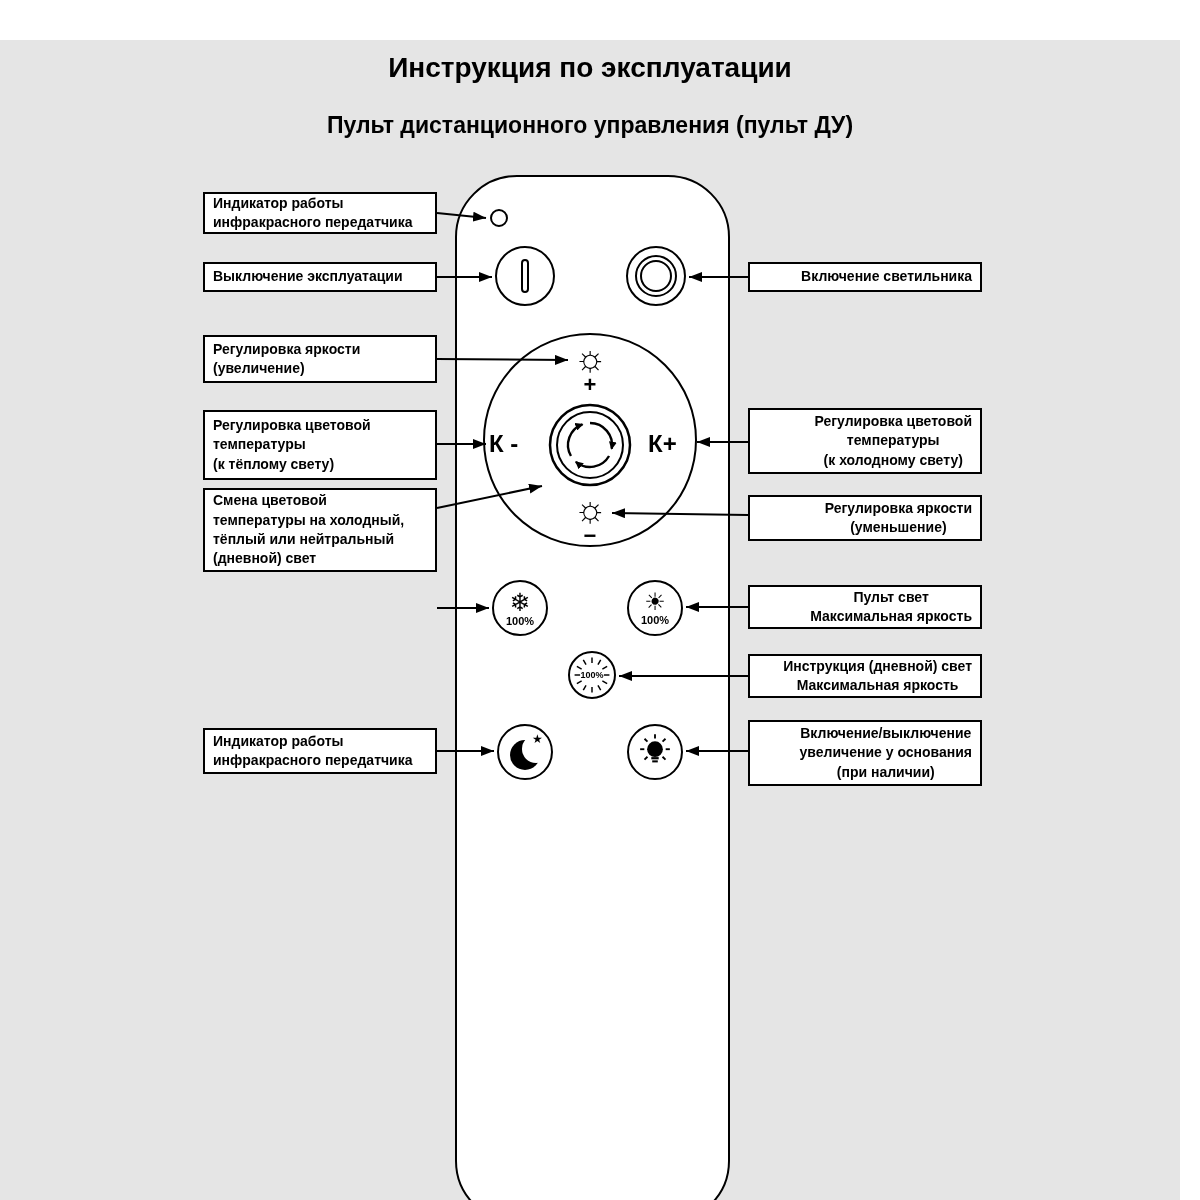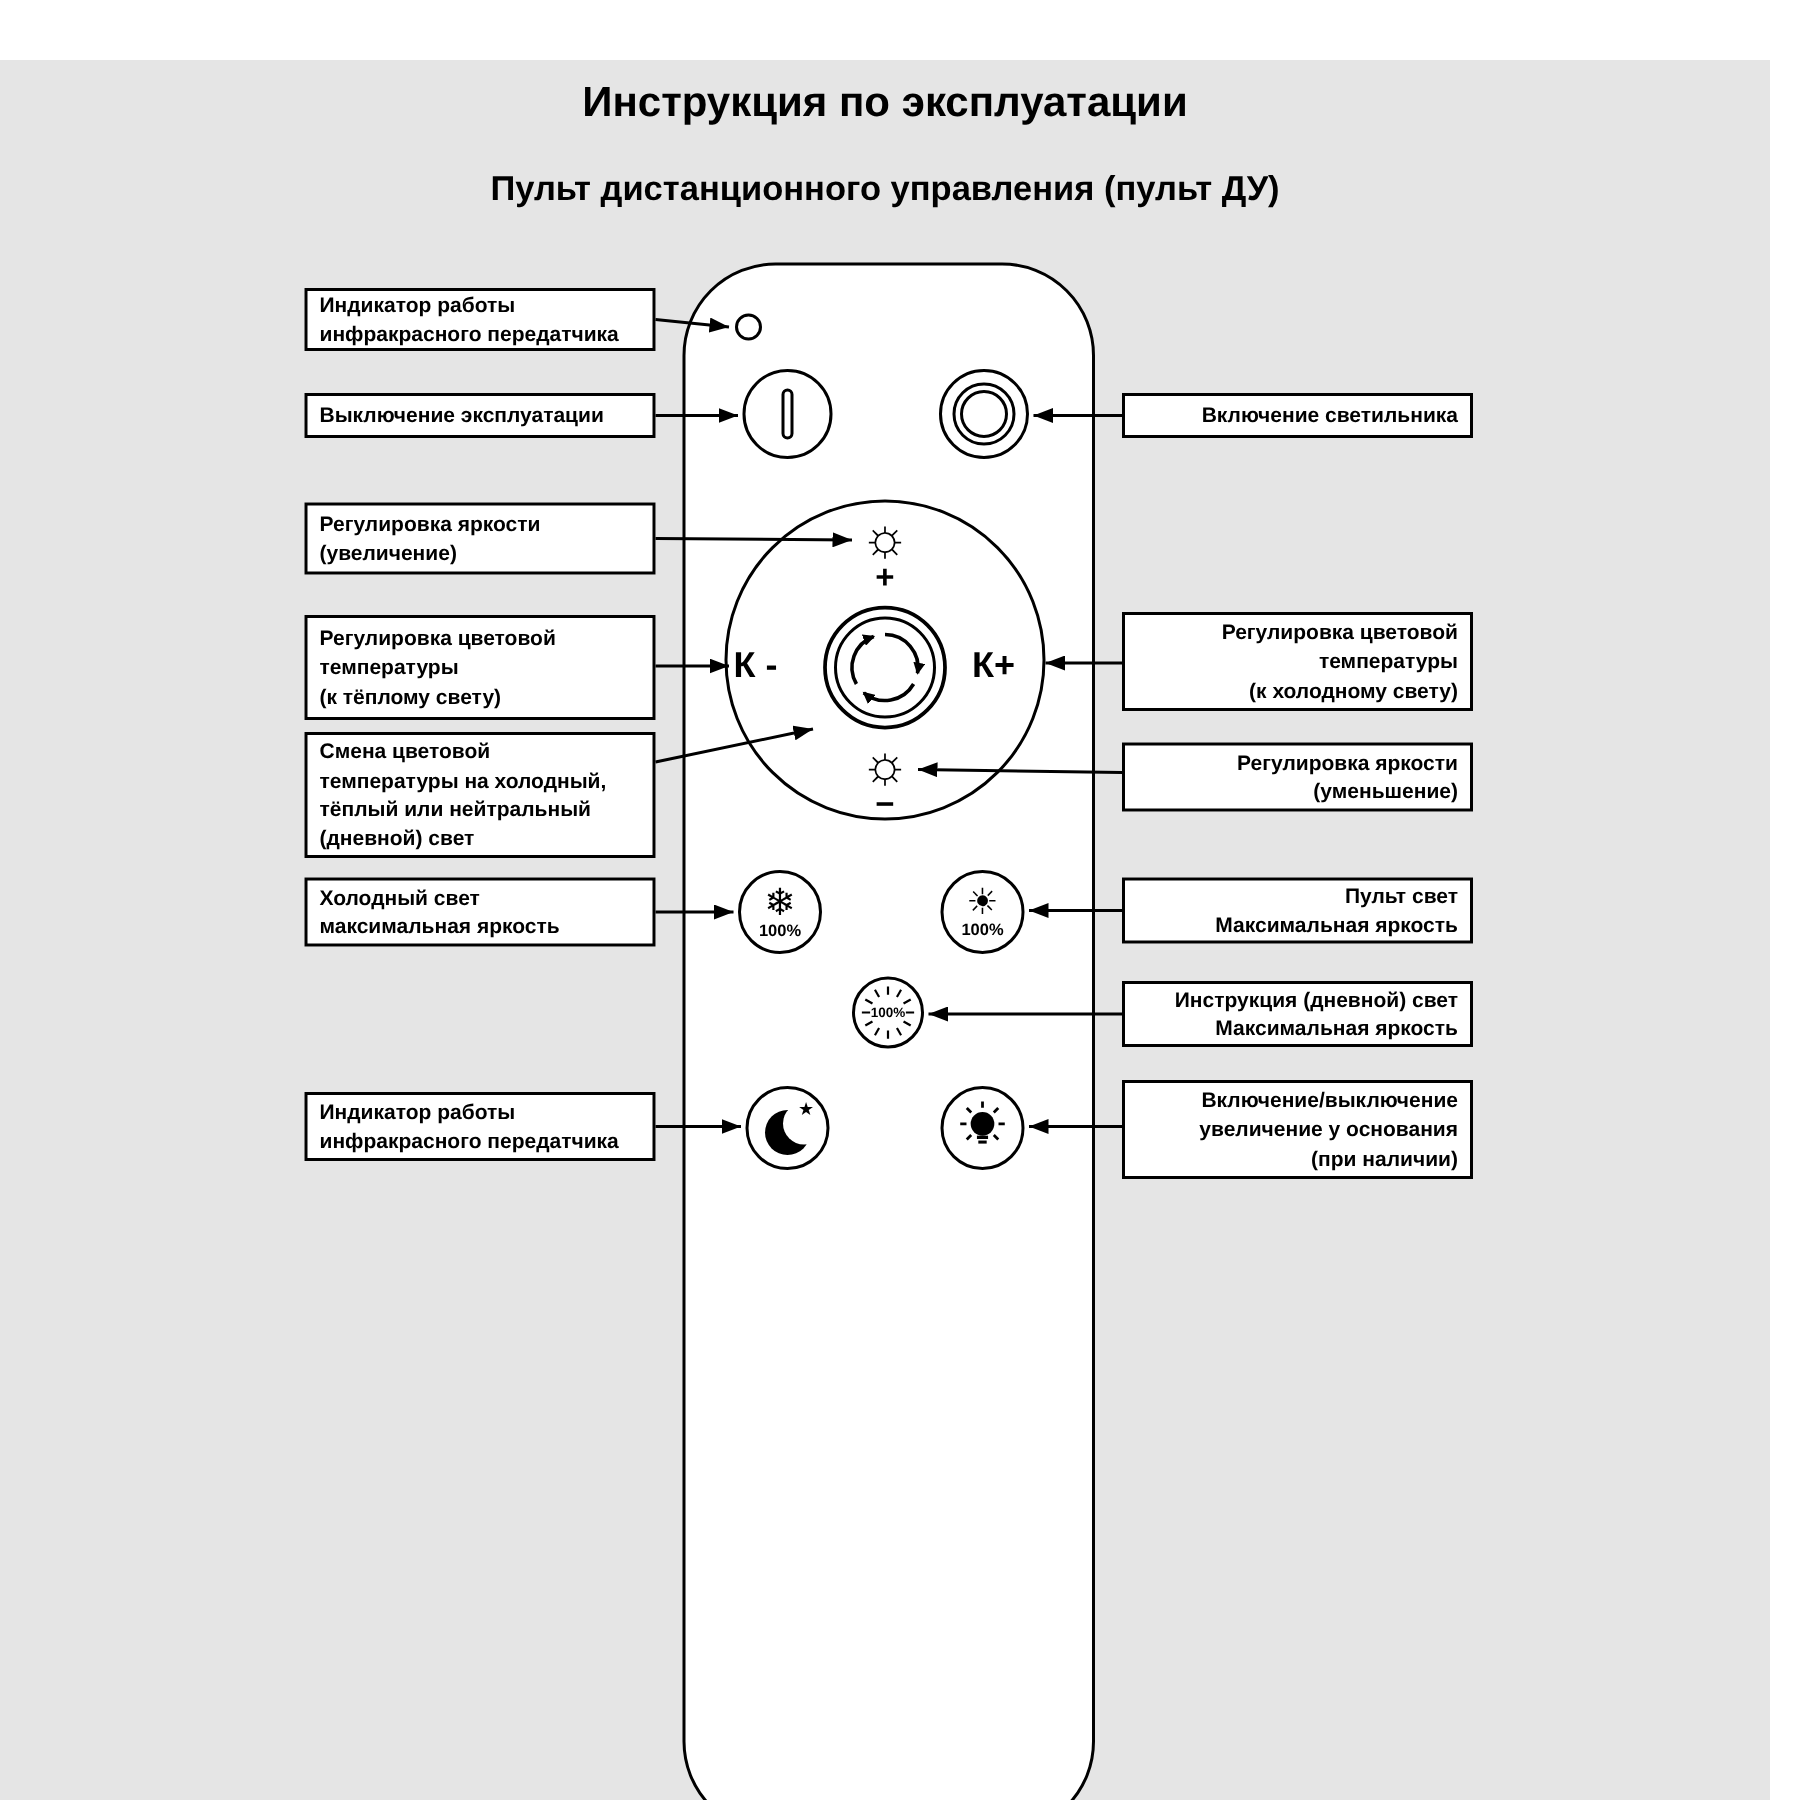--- a/index.html
+++ b/index.html
@@ -6,21 +6,21 @@
   .canvas{position:relative;width:1180px;height:1200px;background:#e5e5e5;overflow:hidden;
           font-family:"Liberation Sans",sans-serif;color:#000;margin-top:40px;}
   .title{position:absolute;top:12px;left:0;width:100%;text-align:center;
          font-size:28px;font-weight:bold;}
   .subtitle{position:absolute;top:72px;left:0;width:100%;text-align:center;
          font-size:23px;font-weight:bold;}
   .box{position:absolute;width:234px;border:2px solid #000;background:#fff;
        box-sizing:border-box;display:flex;align-items:center;
        font-size:14px;font-weight:bold;line-height:1.38;white-space:pre-line;
        padding:2px 8px;}
-  .box.right{justify-content:flex-end;text-align:right;}
+  .box.right{justify-content:flex-end;text-align:center;}
   .remote{position:absolute;left:455px;top:135px;width:275px;height:1048px;
           border:2px solid #000;border-radius:62px;background:#fff;box-sizing:border-box;}
   .circle{position:absolute;border:2px solid #000;border-radius:50%;background:#fff;
           box-sizing:border-box;}
   .btn{display:flex;align-items:center;justify-content:center;flex-direction:column;}
   .glyph{line-height:1;}
   .klabel{position:absolute;font-size:24px;font-weight:bold;line-height:1;}
   .pm{position:absolute;font-size:22px;font-weight:bold;line-height:1;text-align:center;}
   .sun{position:absolute;font-size:36px;line-height:1;text-align:center;width:40px;}
   .pct{font-size:11px;font-weight:bold;line-height:1;margin-top:1px;}
@@ -137,22 +137,20 @@
   <div class="box" style="left:203px;top:222px;height:30px;">Выключение эксплуатации</div>
   <div class="box" style="left:203px;top:295px;height:48px;">Регулировка яркости
 (увеличение)</div>
   <div class="box" style="left:203px;top:370px;height:70px;">Регулировка цветовой
 температуры
 (к тёплому свету)</div>
   <div class="box" style="left:203px;top:448px;height:84px;">Смена цветовой
 температуры на холодный,
 тёплый или нейтральный
 (дневной) свет</div>
-  <div class="box" style="left:203px;top:545px;height:46px;">Холодный свет
-максимальная яркость</div>
   <div class="box" style="left:203px;top:688px;height:46px;">Индикатор работы
 инфракрасного передатчика</div>
 
   <div class="box right" style="left:748px;top:222px;height:30px;">Включение светильника</div>
   <div class="box right" style="left:748px;top:368px;height:66px;">Регулировка цветовой
 температуры
 (к холодному свету)</div>
   <div class="box right" style="left:748px;top:455px;height:46px;">Регулировка яркости
 (уменьшение)</div>
   <div class="box right" style="left:748px;top:545px;height:44px;">Пульт свет

